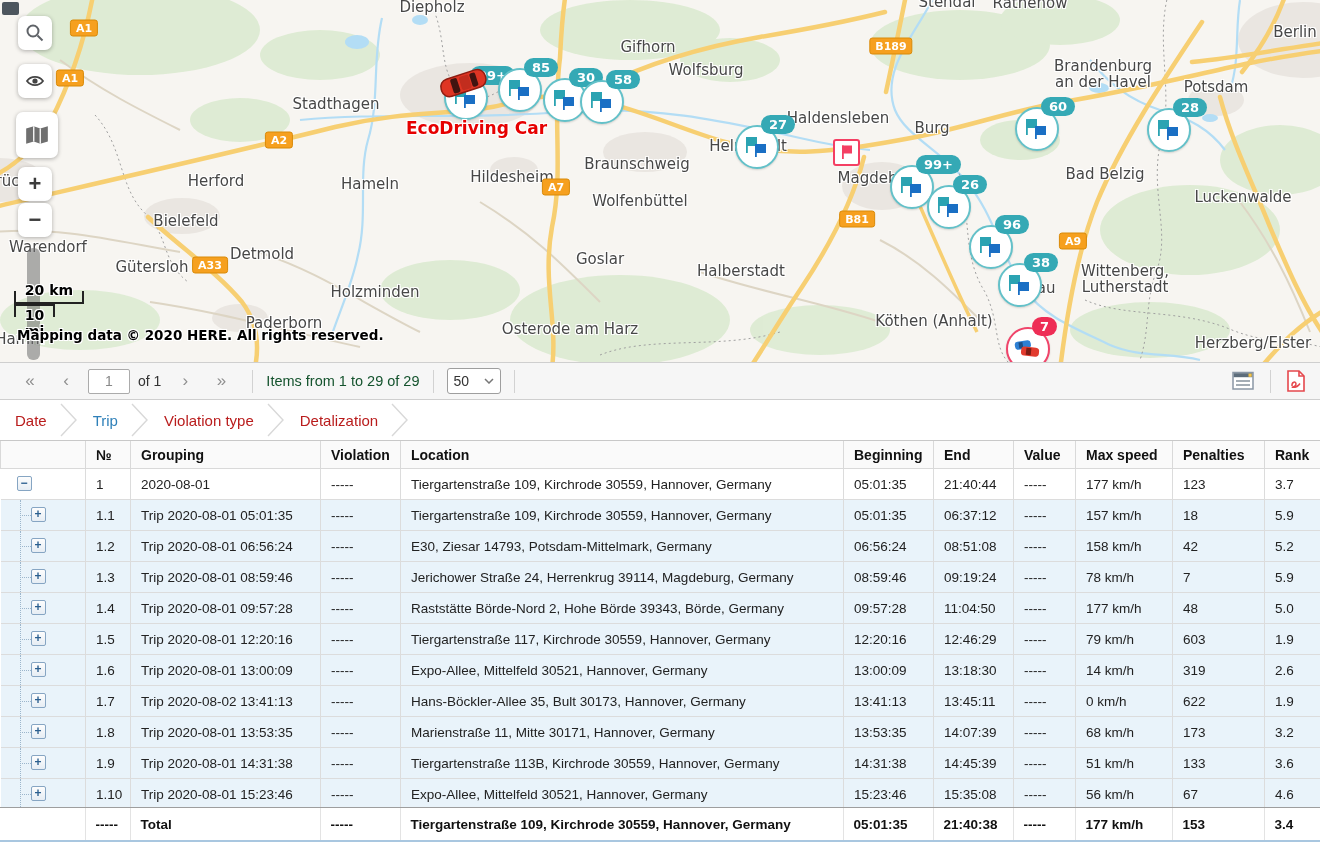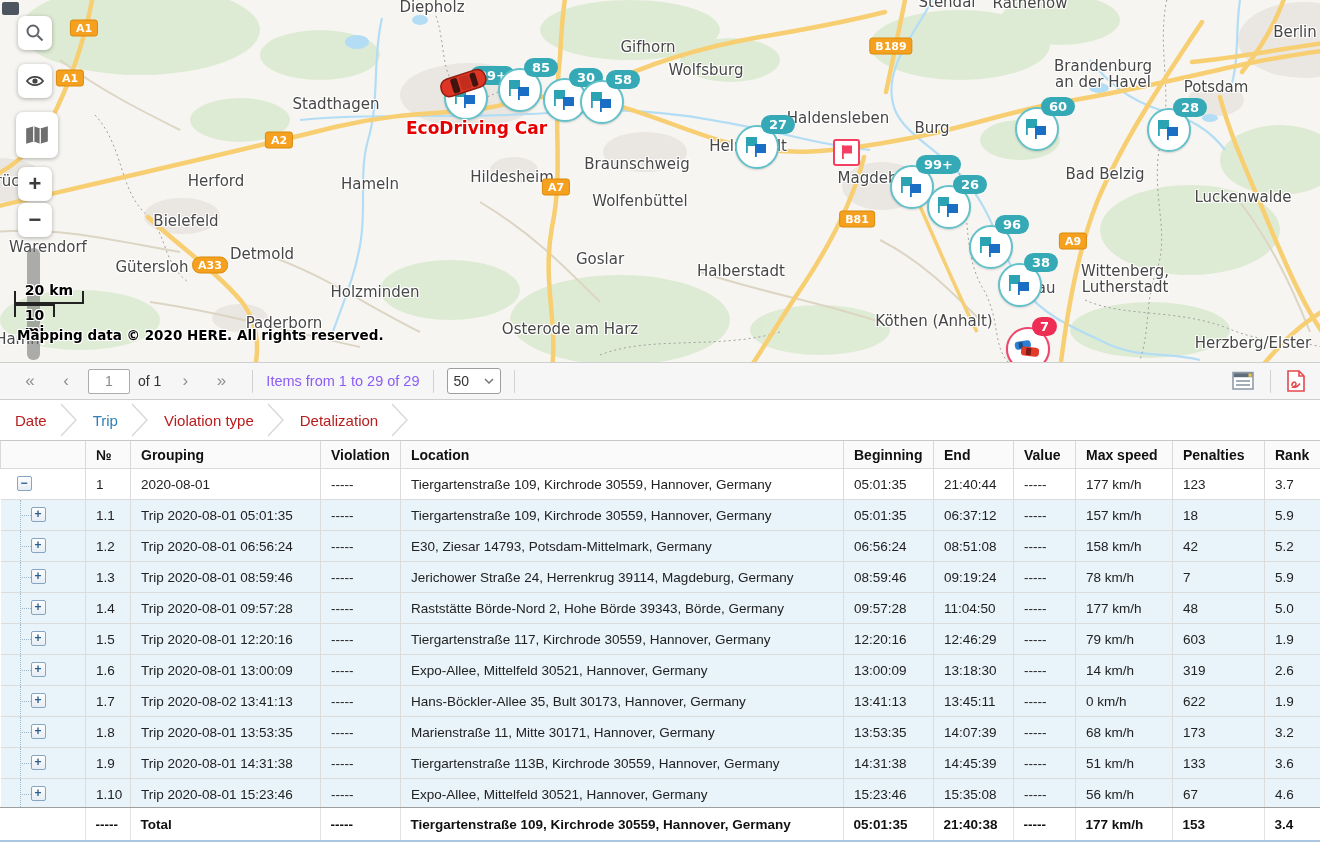--- a/index.html
+++ b/index.html
@@ -38,21 +38,21 @@
   .copyright{position:absolute;left:17px;top:327px;font-family:"DejaVu Sans",sans-serif;font-weight:bold;font-size:13.5px;color:#000;
     text-shadow:-1px -1px 0 #fff,1px -1px 0 #fff,-1px 1px 0 #fff,1px 1px 0 #fff,0 0 2px #fff;white-space:nowrap;}
   
   .pgbar{height:38px;box-sizing:border-box;background:#f6f6f6;border-top:1px solid #cfcfcf;border-bottom:1px solid #cfcfcf;
     display:flex;align-items:center;padding:0 12px;}
   .navbtn{background:none;border:none;font-size:17px;color:#8f8f8f;width:26px;text-align:center;cursor:pointer;padding:0;margin:0 5px;}
   .pg-input{width:42px;height:25px;box-sizing:border-box;border:1px solid #ababab;border-radius:2px;text-align:center;
     color:#888;font-size:14px;margin:0 4px;background:#fff;}
   .oflabel{font-size:14px;color:#333;margin:0 6px 0 4px;}
   .vdiv{width:1px;height:23px;background:#d2d2d2;margin:0 13px;}
-  .itemslabel{font-size:14.5px;color:#8b5cf6;}
+  .itemslabel{font-size:14.5px;color:#14532d;}
   .pgsel{width:54px;height:26px;box-sizing:border-box;border:1px solid #9e9e9e;border-radius:3px;background:#fff;
     display:flex;align-items:center;justify-content:space-between;padding:0 6px;font-size:14px;color:#333;cursor:pointer;}
   .icobtn{background:none;border:none;padding:2px;cursor:pointer;display:flex;align-items:center;}
   .rightgrp{margin-left:auto;display:flex;align-items:center;}
   
   .crumbs{height:41px;box-sizing:border-box;background:#fff;border-bottom:1px solid #c8c8c8;display:flex;align-items:center;padding-left:15px;}
   .crumb{font-size:15px;color:#b91c1c;margin-right:12px;cursor:pointer;}
   .crumb.active{color:#2f80b9;}
   .csep{margin-right:14px;}
   
@@ -263,21 +263,21 @@
         <div>Dessau</div>
       </div>
       <div class="city" style="left: 1253px; top: 343px;">
         <div>Herzberg/Elster</div>
       </div>
     </div>
   <div id="badges">
       <div class="badge-road" style="left: 84px; top: 28px;">A1</div>
       <div class="badge-road" style="left: 70px; top: 78px;">A1</div>
       <div class="badge-road" style="left: 279px; top: 140px;">A2</div>
-      <div class="badge-road" style="left: 210px; top: 265px; border-radius: 8px;">A33</div>
+      <div class="badge-road" style="left: 210px; top: 265px;">A33</div>
       <div class="badge-road" style="left: 556px; top: 187px;">A7</div>
       <div class="badge-road" style="left: 891px; top: 46px;">B189</div>
       <div class="badge-road" style="left: 857px; top: 219px;">B81</div>
       <div class="badge-road" style="left: 1073px; top: 241px;">A9</div>
     </div>
   <div id="clusters">
       <div class="cluster" style="left: 444px; top: 76px;">
         <div class="circ">
           <svg width="26" height="24" viewBox="0 0 26 24">
             <g fill="#2ba3b2">

